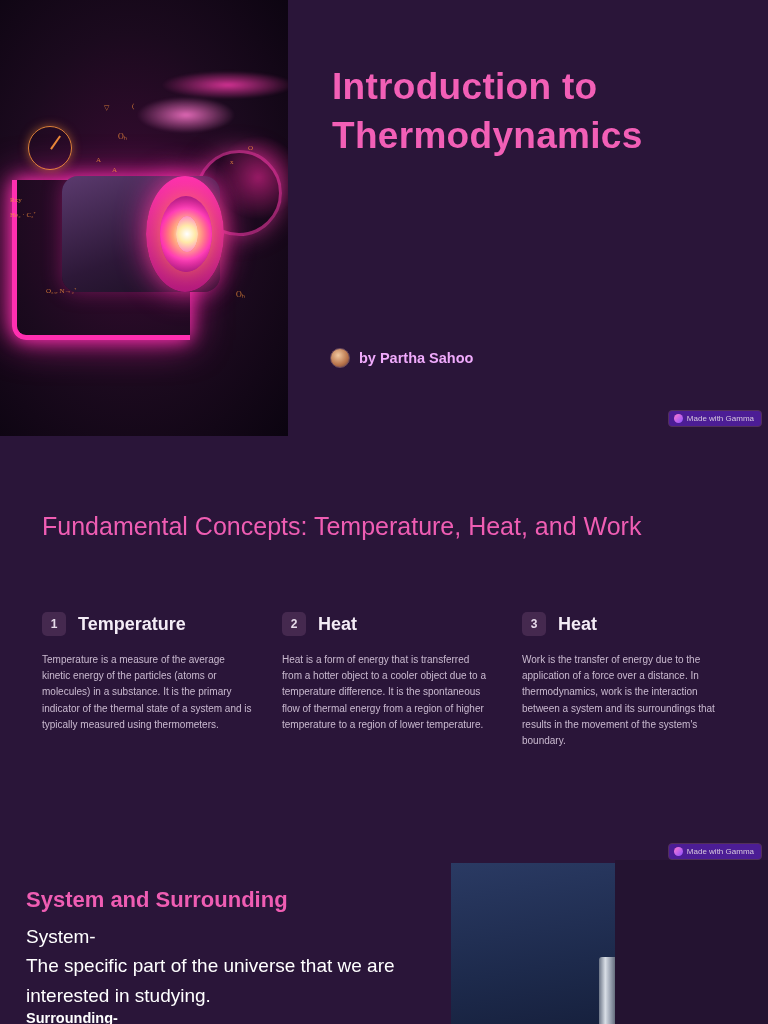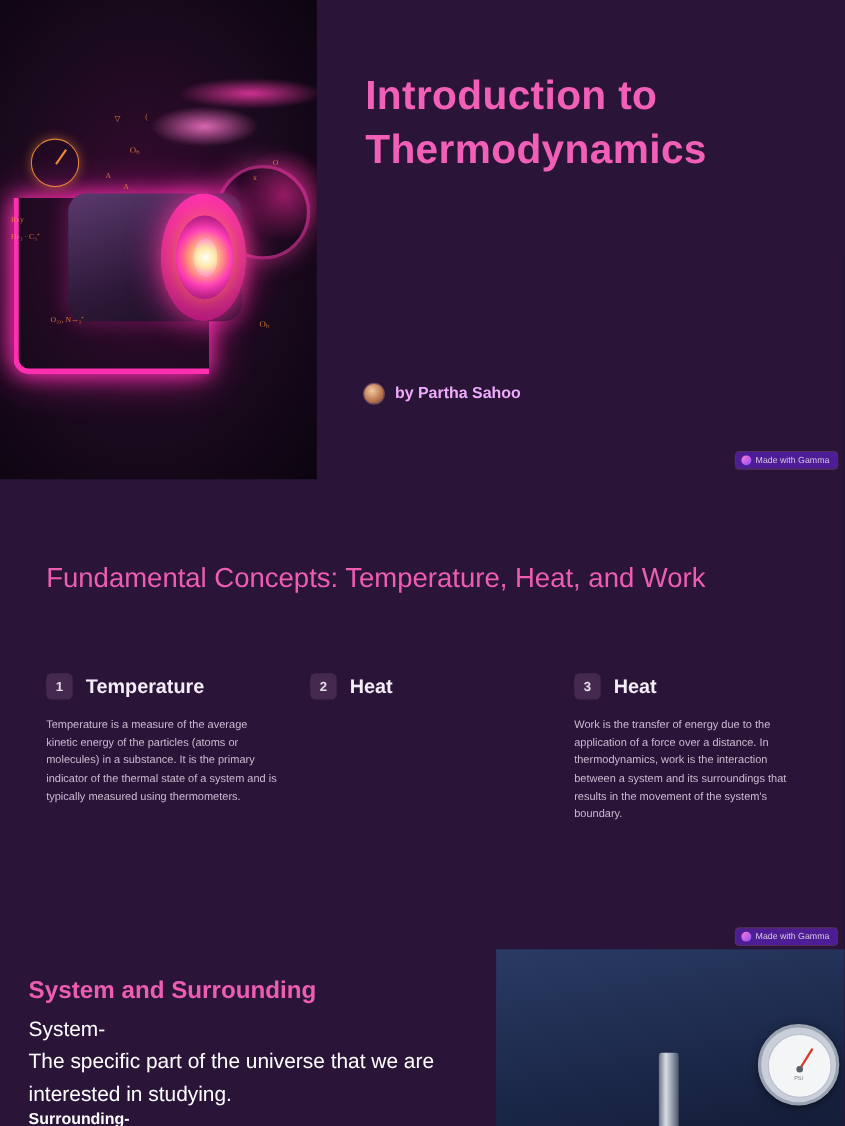--- a/index.html
+++ b/index.html
@@ -194,21 +194,21 @@
     font-weight: bold;
     display: flex; align-items: center; justify-content: center;
   }
   .card-title { color: #f4ecf6; font-size: 18px; font-weight: bold; }
   .card-body { color: #c9b9cf; font-size: 10px; line-height: 1.62; }
 
   
   .slide3 {
     position: absolute;
     left: 0; top: 860px;
-    width: 768px; height: 164px;
+    width: 615px; height: 164px;
     background: #2a1539;
     overflow: hidden;
   }
   .s3-title {
     position: absolute;
     left: 26px; top: 27px;
     color: #ef5db3;
     font-size: 22px;
     font-weight: bold;
   }
@@ -334,20 +334,21 @@
           <div class="card-title">Temperature</div>
         </div>
         <div class="card-body">Temperature is a measure of the average kinetic energy of the particles (atoms or molecules) in a substance. It is the primary indicator of the thermal state of a system and is typically measured using thermometers.</div>
       </div>
 
       <div class="card">
         <div class="card-head">
           <div class="card-num">2</div>
           <div class="card-title">Heat</div>
         </div>
+        <div class="card-body">Heat is a form of energy that is transferred from a hotter object to a cooler object due to a temperature difference. It is the spontaneous flow of thermal energy from a region of higher temperature to a region of lower temperature.</div>
       </div>
 
       <div class="card">
         <div class="card-head">
           <div class="card-num">3</div>
           <div class="card-title">Heat</div>
         </div>
         <div class="card-body">Work is the transfer of energy due to the application of a force over a distance. In thermodynamics, work is the interaction between a system and its surroundings that results in the movement of the system's boundary.</div>
       </div>
     </div>

